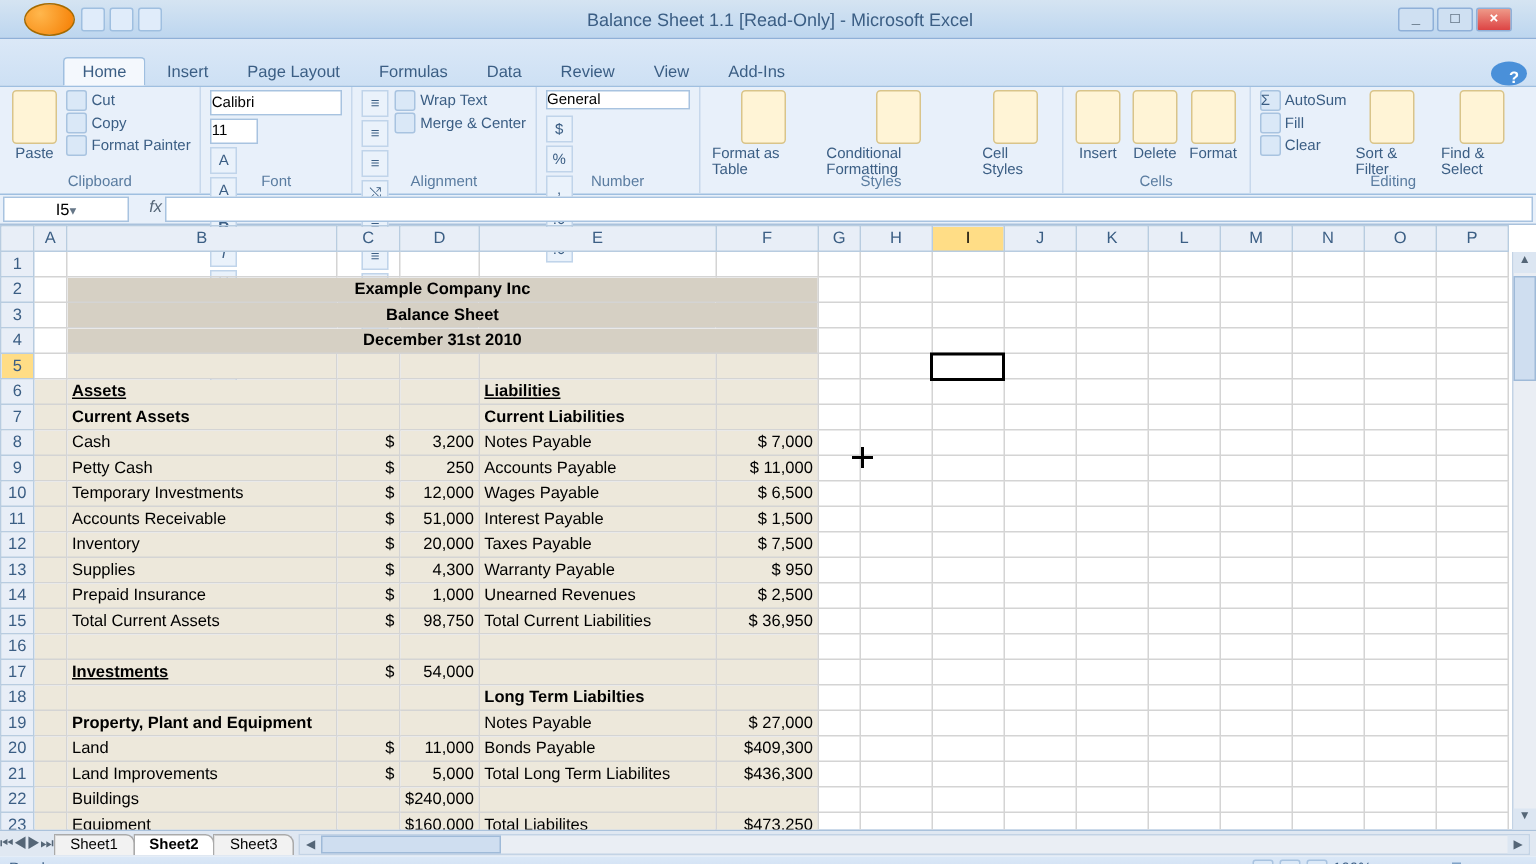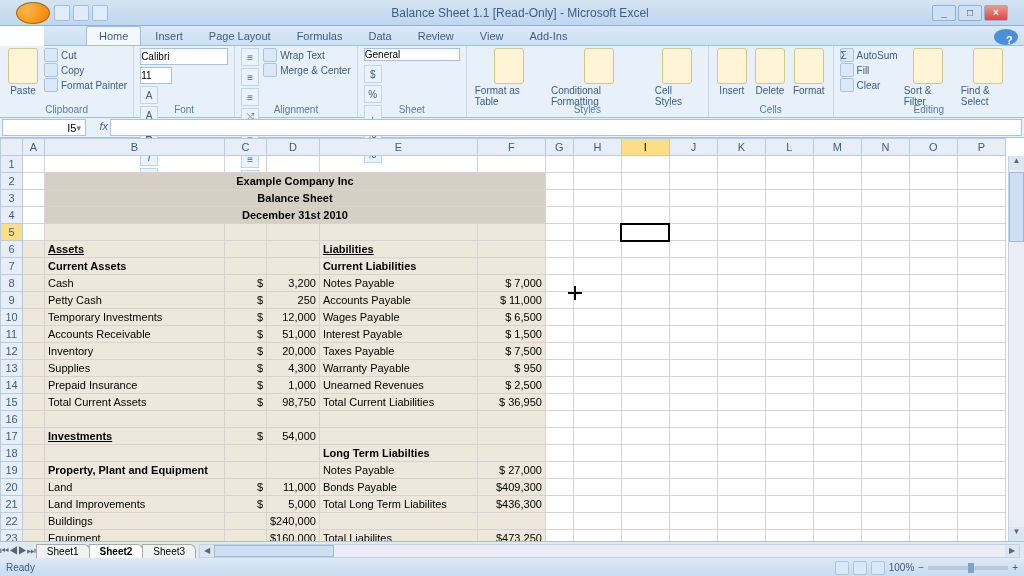--- a/index.html
+++ b/index.html
@@ -9,21 +9,21 @@
 .titlebar { height: 26px; background: linear-gradient(#d5e4f2,#bdd6ef); display:flex; align-items:center; padding:0 16px; border-bottom:1px solid #8fb0d8;}
 .titlebar .office-btn { width: 34px; height: 22px; background: radial-gradient(circle at 30% 30%, #ffb74d, #f57c00); border-radius: 50%; border: 1px solid #a56a00; margin-right:4px;}
 .qat { display:flex; gap:3px; }
 .qat span { width:16px; height:16px; background:#e0ecfa; border:1px solid #9fbfe0; border-radius:2px; }
 .titlebar .title { flex:1; text-align:center; color:#3b5e84; font-size:12px; }
 .win-btns { display:flex; gap:2px; }
 .win-btns span { width:24px; height:16px; background:#cfe0f2; border:1px solid #8fb0d8; border-radius:2px; display:flex; align-items:center; justify-content:center; color:#345; font-weight:bold; font-size:10px;}
 .win-btns .close { background: linear-gradient(#e98,#d44); color:#fff; }
 
 
-.ribbon-tabs { height:20px; background: linear-gradient(#dbe8f7,#cde0f4); display:flex; align-items:end; padding-left:42px; gap:2px; border-bottom:1px solid #9fbfe0;margin-left:44px;}
+.ribbon-tabs { height:32px; background: linear-gradient(#dbe8f7,#cde0f4); display:flex; align-items:end; padding-left:42px; gap:2px; border-bottom:1px solid #9fbfe0;}
 .ribbon-tabs span { padding:3px 12px; color:#3b5e84; font-size:11px; cursor:pointer; border-radius:3px 3px 0 0;}
 .ribbon-tabs .active { background:#f4f8fd; border:1px solid #9fbfe0; border-bottom:none;}
 .ribbon-tabs .help { margin-left:auto; margin-right:6px; width:16px; height:16px; border-radius:50%; background:#4a90d9; color:#fff; text-align:center; line-height:16px; font-weight:bold;}
 
 
 .ribbon { height:72px; background:#e8f0fa; border-bottom:1px solid #9fbfe0; display:flex; }
 .group { border-right:1px solid #c7d8ec; padding:2px 6px; display:flex; flex-direction:column; }
 .group-title { text-align:center; color:#5a7ca0; font-size:10px; margin-top:auto;}
 .group-body { display:flex; gap:4px; height:54px; align-items:flex-start;}
 .vstack { display:flex; flex-direction:column; gap:1px; font-size:10px; color:#3b5e84;}
@@ -31,21 +31,21 @@
 .icon-lg { width:30px; height:36px; background:#fff4d6; border:1px solid #d9c48a; border-radius:3px; display:inline-block;}
 .icon-sm { width:14px; height:14px; background:#dae8f7; border:1px solid #a8c3e0; border-radius:2px; display:inline-block;}
 .btn-drop { display:flex; flex-direction:column; align-items:center; font-size:10px; color:#3b5e84; padding:0 2px;}
 .btn-drop .icon-lg { margin-bottom:1px; }
 select.fake, input.fake { border:1px solid #a8c3e0; background:#fff; font-size:10px; height:17px; }
 .font-row { display:flex; gap:2px; margin-bottom:2px;flex-direction:column;}
 .btn-sm { width:18px; height:18px; border:1px solid #c0d4ea; background:#eaf2fb; display:inline-flex; align-items:center; justify-content:center; font-size:10px; color:#3b5e84;}
 
 
 .formula-row { height:20px; display:flex; border-bottom:1px solid #aac2dc; background:#e8f0fa;}
-.namebox { width:84px; border:1px solid #a8c3e0; background:#fff; margin:1px 2px; font-size:11px; padding:1px 4px; display:flex; align-items:center; justify-content:flex-end;}
+.namebox { width:84px; border:1px solid #a8c3e0; background:#fff; margin:1px 2px; font-size:11px; padding:1px 4px; display:flex; align-items:center; justify-content:center;}
 .namebox::after{content:"▾"; color:#678; font-size:9px;}
 .fx { width:20px; text-align:right; color:#567; font-style:italic; padding-top:2px;}
 .formula { flex:1; border:1px solid #a8c3e0; background:#fff; margin:1px 2px; }
 
 
 .grid-wrap { position:relative; height:403px; overflow:hidden; }
 table.grid { border-collapse:collapse; table-layout:fixed; }
 table.grid th, table.grid td { border:1px solid #d4d4d4; height:17px; font-size:11px; padding:0 3px; overflow:hidden; white-space:nowrap;}
 table.grid th { background:#e8eef7; color:#3b5e84; font-weight:normal; text-align:center; border-color:#b8cce0;}
 table.grid th.rowhead { width:22px; }
@@ -198,21 +198,21 @@
     <div class="group-body" style="flex-direction:column;">
       <input class="fake" style="width: 96px;" value="General">
       <div class="font-row">
         <span class="btn-sm">$</span>
         <span class="btn-sm">%</span>
         <span class="btn-sm">,</span>
         <span class="btn-sm">.0</span>
         <span class="btn-sm">.0</span>
       </div>
     </div>
-    <div class="group-title">Sheet</div>
+    <div class="group-title">Number</div>
   </div>
 
   <div class="group">
     <div class="group-body">
       <div class="btn-drop">
           <span class="icon-lg"></span>
           <span>Format as Table</span>
         </div>
       <div class="btn-drop">
           <span class="icon-lg"></span>

